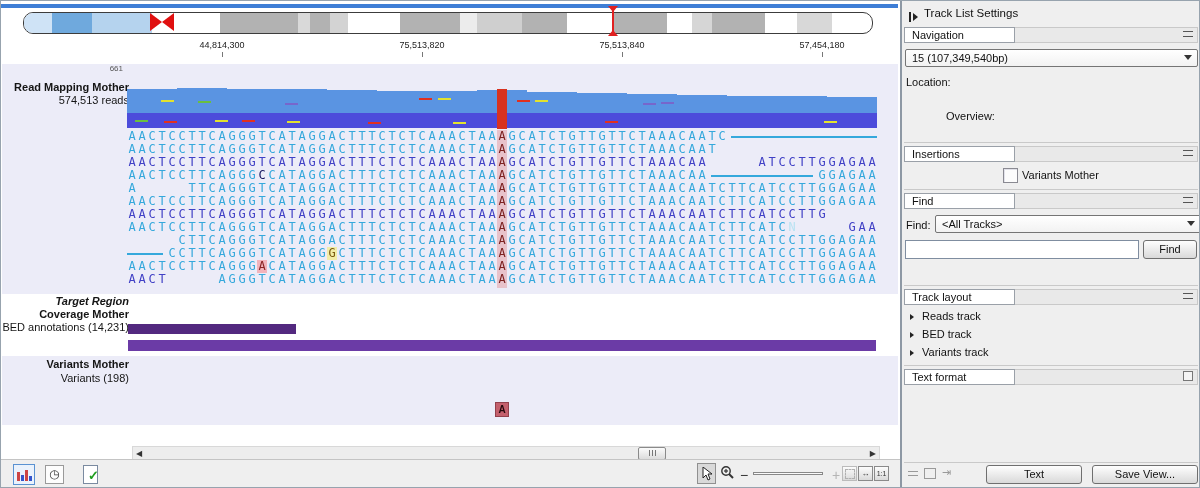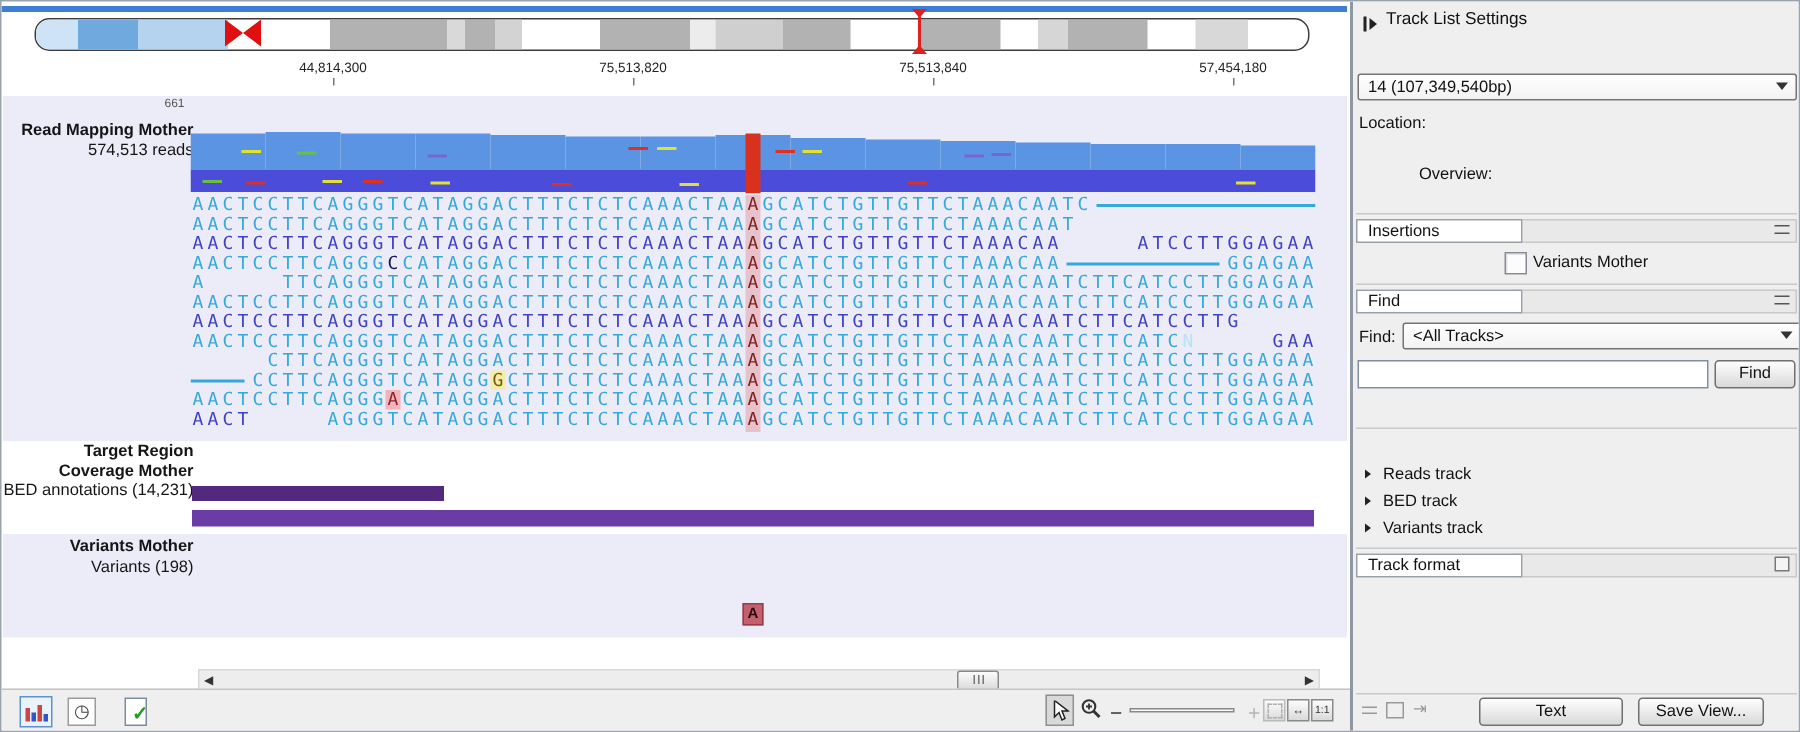--- a/index.html
+++ b/index.html
@@ -994,21 +994,21 @@
         <div class="cell" style="position: absolute; left: 670px; top: 143px; color: rgb(53, 168, 220);">T</div>
         <div class="cell" style="position: absolute; left: 680px; top: 143px; color: rgb(53, 168, 220);">T</div>
         <div class="cell" style="position: absolute; left: 690px; top: 143px; color: rgb(53, 168, 220);">G</div>
         <div class="cell" style="position: absolute; left: 700px; top: 143px; color: rgb(53, 168, 220);">G</div>
         <div class="cell" style="position: absolute; left: 710px; top: 143px; color: rgb(53, 168, 220);">A</div>
         <div class="cell" style="position: absolute; left: 720px; top: 143px; color: rgb(53, 168, 220);">G</div>
         <div class="cell" style="position: absolute; left: 730px; top: 143px; color: rgb(53, 168, 220);">A</div>
         <div class="cell" style="position: absolute; left: 740px; top: 143px; color: rgb(53, 168, 220);">A</div>
       </div>
 
-    <div class="abs glabel bold" style="top:294px;">Target Region</div>
+    <div class="abs glabel bold" style="top:294px;font-style:italic;">Target Region</div>
     <div class="abs glabel bold" style="top:307px;">Coverage Mother</div>
     <div class="abs glabel" style="top:320px;">BED annotations (14,231)</div>
     <div id="bedbars"></div>
 
     <div class="abs glabel bold" style="top:357px;">Variants Mother</div>
     <div class="abs glabel" style="top:371px;">Variants (198)</div>
     <div id="varA" class="abs" style="left: 494px; top: 401px;">A</div>
 
     <div id="hsb" class="abs">
       <div class="sbarrow" style="left:3px;">◀</div>
@@ -1064,22 +1064,27 @@
       <div class="rlabel" style="position: absolute; left: 821px;">57,454,180</div>
       <div class="rtick" style="position: absolute; left: 821px;"></div>
       <div class="abs bedbar" style="position: absolute; left: 127px; top: 323px; width: 168px; height: 10px; background: rgb(83, 41, 127);"></div>
       <div class="abs bedbar" style="position: absolute; left: 127px; top: 339px; width: 748px; height: 11px; background: rgb(107, 59, 166);"></div>
     </div>
 
   <div id="panel" class="abs">
     <span class="pticon"><span class="vbar"></span><span class="tri"></span></span>
     <span class="ptitle">Track List Settings</span>
 
+    <div class="ghead" style="top:26px;">
+      <div class="grest"></div>
+        <div class="gtab">Navigation</div>
+      <div class="eqicon"></div>
+    </div>
     <div class="combo" style="left:3px;top:48px;width:293px;">
-      <span>14 (107,349,540bp)</span>
+      <span>15 (107,349,540bp)</span>
       <span class="cArrow"></span>
     </div>
     <div class="plabel" style="left:4px;top:75px;">Location:</div>
     <div class="plabel" style="left:44px;top:109px;">Overview:</div>
 
     <div class="sep" style="top:141px;"></div>
 
     <div class="ghead" style="top:145px;">
       <div class="grest"></div>
         <div class="gtab">Insertions</div>
@@ -1098,41 +1103,46 @@
     <div class="plabel" style="left:4px;top:218px;">Find:</div>
     <div class="combo" style="left:33px;top:214px;width:266px;">
       <span>&lt;All Tracks&gt;</span>
       <span class="cArrow"></span>
     </div>
     <div class="tinput" style="left:3px;top:239px;width:234px;height:19px;"></div>
     <div class="btn" style="left:241px;top:239px;width:54px;height:19px;">Find</div>
 
     <div class="sep" style="top:284px;"></div>
 
+    <div class="ghead" style="top:288px;">
+      <div class="grest"></div>
+        <div class="gtab">Track layout</div>
+      <div class="eqicon"></div>
+    </div>
     <div class="tlitem" style="left:8px;top:309px;">
       <span class="tri sm"></span>
       <span style="margin-left:5px;">Reads track</span>
     </div>
     <div class="tlitem" style="left:8px;top:327px;">
       <span class="tri sm"></span>
       <span style="margin-left:5px;">BED track</span>
     </div>
     <div class="tlitem" style="left:8px;top:345px;">
       <span class="tri sm"></span>
       <span style="margin-left:5px;">Variants track</span>
     </div>
 
     <div class="sep" style="top:364px;"></div>
 
     <div class="ghead" style="top:368px;">
       <div class="grest"></div>
-        <div class="gtab">Track format</div>
+        <div class="gtab">Text format</div>
       <div class="boxicon"></div>
     </div>
 
     <div class="sep" style="top:461px;"></div>
     <div class="pfico" style="left:6px;top:470px;width:10px;height:3px;border-top:1px solid #999;border-bottom:1px solid #999;"></div>
     <div class="pfico" style="left:22px;top:467px;width:10px;height:9px;border:1px solid #999;"></div>
     <div class="pfico" style="left:40px;top:465px;">⇥</div>
     <div class="btn" style="left:84px;top:464px;width:96px;height:19px;">Text</div>
-    <div class="btn" style="left:190px;top:464px;width:84px;height:19px;">Save View...</div>
+    <div class="btn" style="left:190px;top:464px;width:106px;height:19px;">Save View...</div>
   </div>
 </div>
 
 </body></html>

